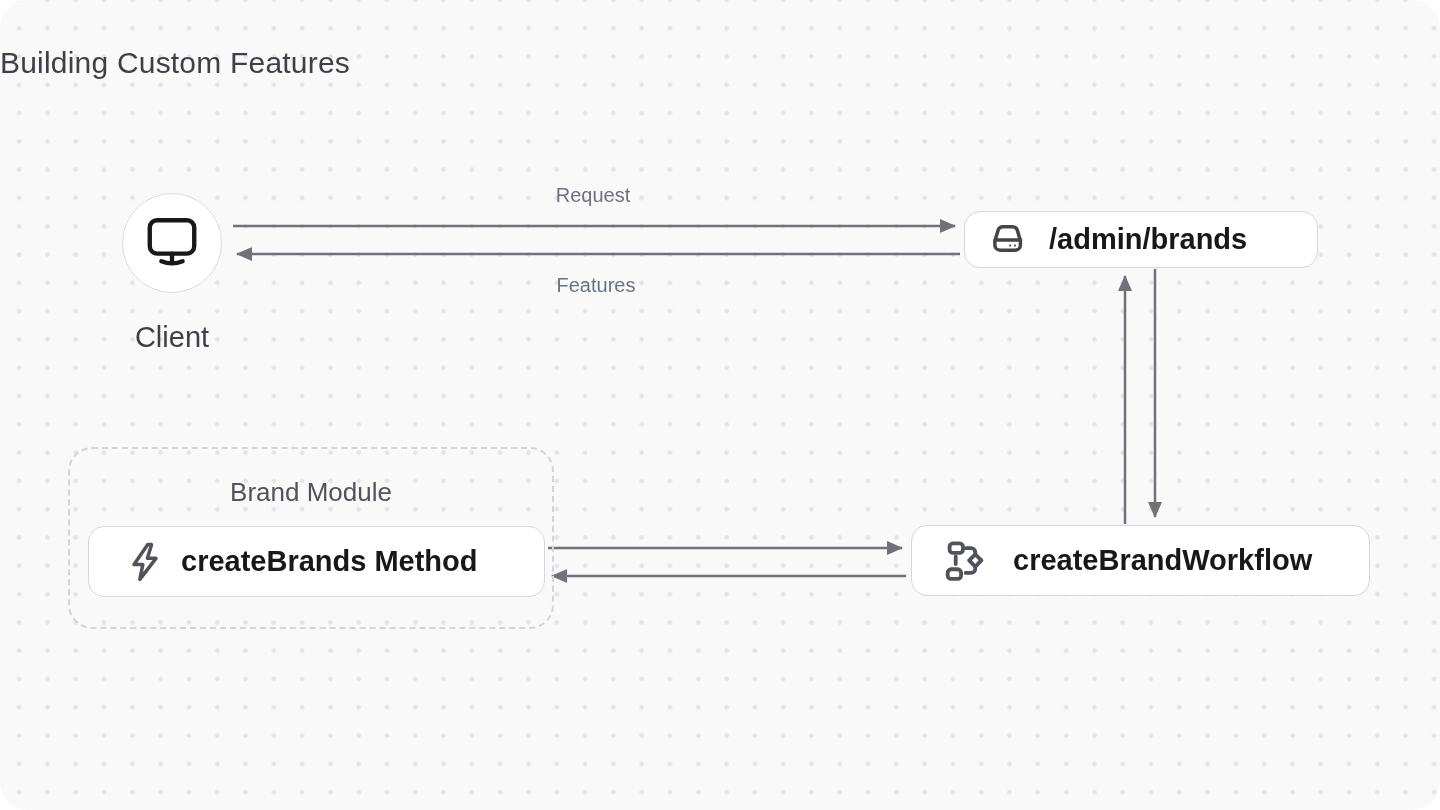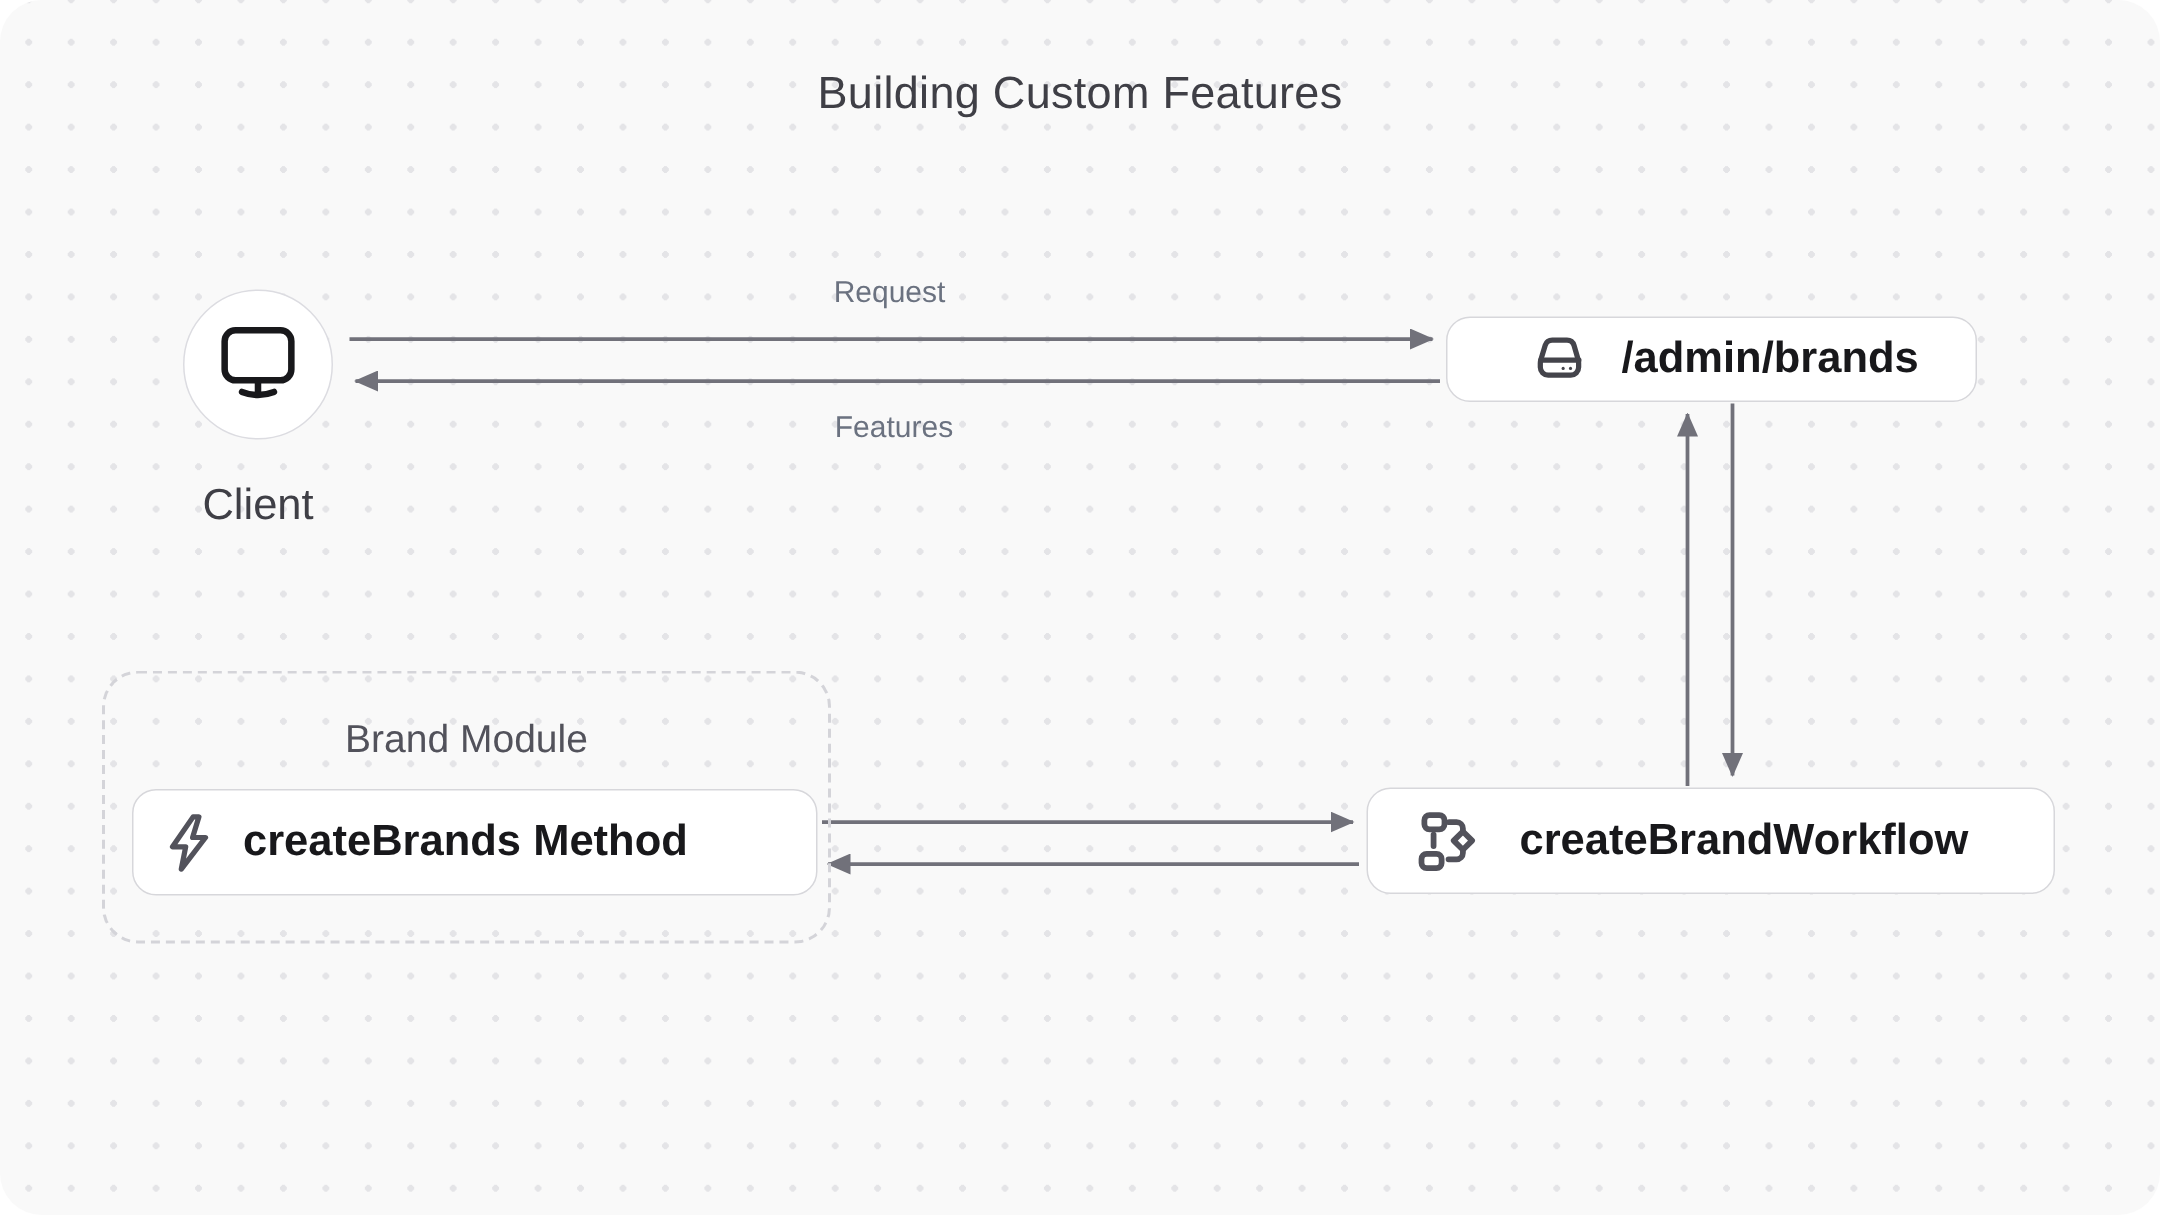--- a/index.html
+++ b/index.html
@@ -18,21 +18,20 @@
     background-color: #f9f9f9;
     background-image: radial-gradient(circle, #e4e4e7 2.1px, transparent 2.3px);
     background-size: 28.3px 28.3px;
     background-position: 5px 14px;
     border-radius: 28px;
   }
   .title {
     position: absolute;
     top: 46px; left: 0;
     width: 100%;
-    text-align: center;
     font-size: 30px;
     font-weight: 500;
     color: #3f3f46;
     letter-spacing: 0.2px;
   }
   .edges { position: absolute; left: 0; top: 0; pointer-events: none; }
   .edge { stroke: #71717a; stroke-width: 2.5; }
   .edge-label {
     position: absolute;
     transform: translateX(-50%);
@@ -70,23 +69,23 @@
     box-sizing: border-box;
     background: #ffffff;
     border: 1px solid #d7d7db;
     border-radius: 16px;
     display: flex;
     align-items: center;
     color: #18181b;
     font-weight: 600;
     white-space: nowrap;
   }
-  .node-admin    { left: 964px; top: 211px; width: 354px; height: 57px; padding-left: 54px; gap: 20px; font-size: 29px; }
+  .node-admin    { left: 964px; top: 211px; width: 354px; height: 57px; padding-left: 22px; gap: 20px; font-size: 29px; }
   .node-workflow { left: 911px; top: 525px; width: 459px; height: 71px; padding-left: 28px; gap: 27px; font-size: 29px; }
-  .node-method   { left: 88px;  top: 526px; width: 457px; height: 71px; padding-left: 15px; gap: 14px; font-size: 29px; }
+  .node-method   { left: 88px;  top: 526px; width: 457px; height: 71px; padding-left: 34px; gap: 14px; font-size: 29px; }
   .node .icon { display: flex; align-items: center; justify-content: center; flex: 0 0 auto; }
 
   .module-box {
     position: absolute;
     left: 68px; top: 447px;
     width: 486px; height: 182px;
     box-sizing: border-box;
     border: 2px dashed #d4d4d9;
     border-radius: 24px;
   }

